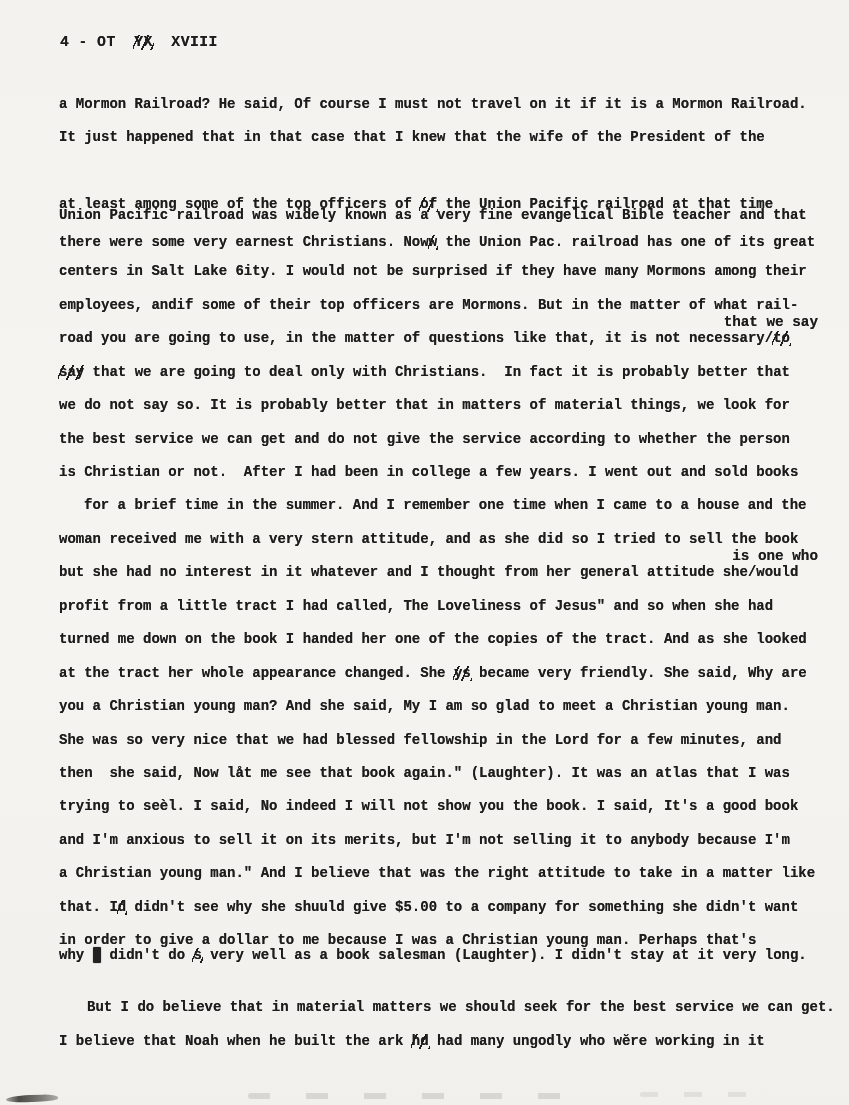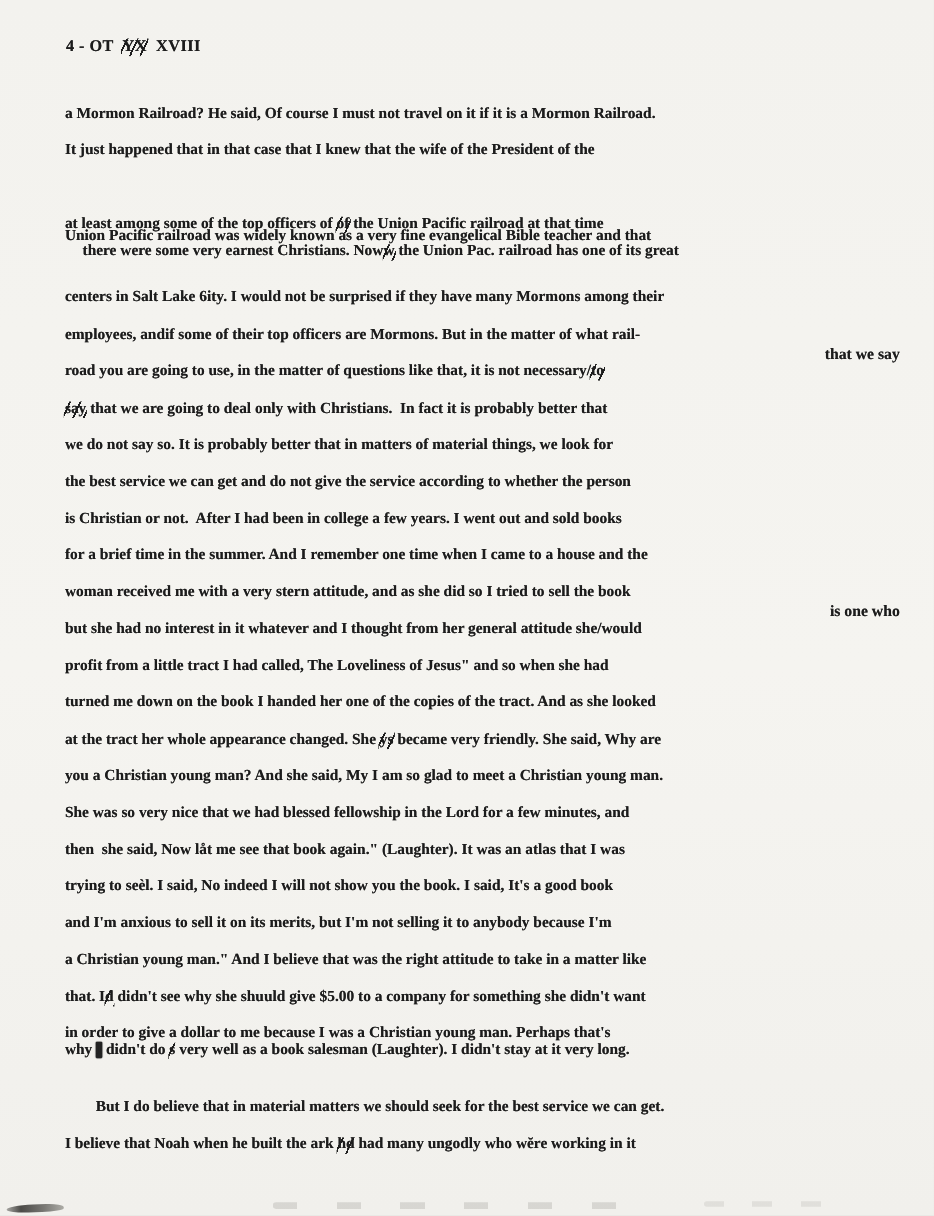--- a/index.html
+++ b/index.html
@@ -1,21 +1,21 @@
 <!DOCTYPE html>
 <html><head>
 <meta charset="utf-8">
 <style>
   html,body{margin:0;padding:0;background:#e8e7e3;}
   .page{
     position:relative;
     width:849px;height:1105px;
     background:linear-gradient(180deg,#f3f2ee 0%,#f5f4f0 55%,#f1f0ec 100%);
     overflow:hidden;
-    font-family:Liberation Serif, serif;
+    font-family:Liberation Mono, monospace;
     color:#1c1c1c;
   }
   .hdr{
     position:absolute;left:60px;top:34px;
     font-size:14.8px;font-weight:bold;white-space:pre;
     letter-spacing:0.4px;
     text-shadow:0 0 0.5px rgba(25,25,25,.75);
   }
   .line{
     position:absolute;left:59px;
@@ -57,29 +57,29 @@
 </head>
 <body>
 
 <div class="page">
   <div class="hdr" id="hdr"><span>4 - OT  </span><span class="xout">YX</span><span>  XVIII</span></div>
   <div id="body">
       <div class="line" style="top: 96px;"><span>a Mormon Railroad? He said, Of course I must not travel on it if it is a Mormon Railroad.</span></div>
       <div class="line" style="top: 129.45px;"><span>It just happened that in that case that I knew that the wife of the President of the</span></div>
       <div class="line" style="top: 162.9px; margin-top: 44px;"><span>Union Pacific railroad was widely known as a very fine evangelical Bible teacher and that</span></div>
       <div class="line" style="top: 196.35px;"><span>at least among some of the top officers of </span><span class="xout">of</span><span> the Union Pacific railroad at that time</span></div>
-      <div class="line" style="top: 221px; margin-left: 16px;"><span>there were some very earnest Christians. Now</span><span class="xout">w</span><span> the Union Pac. railroad has one of its great</span></div>
+      <div class="line" style="top: 234px;"><span>there were some very earnest Christians. Now</span><span class="xout">w</span><span> the Union Pac. railroad has one of its great</span></div>
       <div class="line" style="top: 263.25px;"><span>centers in Salt Lake 6ity. I would not be surprised if they have many Mormons among their</span></div>
       <div class="line" style="top: 296.7px;"><span>employees, andif some of their top officers are Mormons. But in the matter of what rail-</span></div>
       <div class="line" style="top: 330.15px;"><span>road you are going to use, in the matter of questions like that, it is not necessary/</span><span class="xout">to</span></div>
       <div class="line" style="top: 363.6px;"><span class="xout">say</span><span> that we are going to deal only with Christians.  In fact it is probably better that</span></div>
       <div class="line" style="top: 397.05px;"><span>we do not say so. It is probably better that in matters of material things, we look for</span></div>
       <div class="line" style="top: 430.5px;"><span>the best service we can get and do not give the service according to whether the person</span></div>
       <div class="line" style="top: 463.95px;"><span>is Christian or not.  After I had been in college a few years. I went out and sold books</span></div>
-      <div class="line" style="top: 497.4px;"><span>for a brief time in the summer. And I remember one time when I came to a house and the</span></div>
+      <div class="line" style="top: 497.4px; margin-left: 25px;"><span>for a brief time in the summer. And I remember one time when I came to a house and the</span></div>
       <div class="line" style="top: 530.85px;"><span>woman received me with a very stern attitude, and as she did so I tried to sell the book</span></div>
       <div class="line" style="top: 564.3px;"><span>but she had no interest in it whatever and I thought from her general attitude she/would</span></div>
       <div class="line" style="top: 597.75px;"><span>profit from a little tract I had called, The Loveliness of Jesus" and so when she had</span></div>
       <div class="line" style="top: 631.2px;"><span>turned me down on the book I handed her one of the copies of the tract. And as she looked</span></div>
       <div class="line" style="top: 664.65px;"><span>at the tract her whole appearance changed. She </span><span class="xout">ys</span><span> became very friendly. She said, Why are</span></div>
       <div class="line" style="top: 698.1px;"><span>you a Christian young man? And she said, My I am so glad to meet a Christian young man.</span></div>
       <div class="line" style="top: 731.55px;"><span>She was so very nice that we had blessed fellowship in the Lord for a few minutes, and</span></div>
       <div class="line" style="top: 765px;"><span>then  she said, Now låt me see that book again." (Laughter). It was an atlas that I was</span></div>
       <div class="line" style="top: 798.45px;"><span>trying to seèl. I said, No indeed I will not show you the book. I said, It's a good book</span></div>
       <div class="line" style="top: 831.9px;"><span>and I'm anxious to sell it on its merits, but I'm not selling it to anybody because I'm</span></div>

